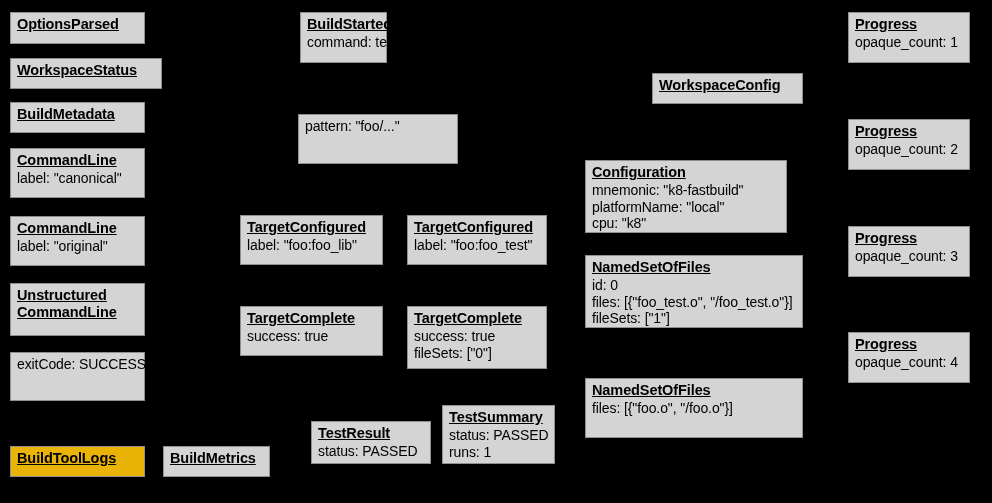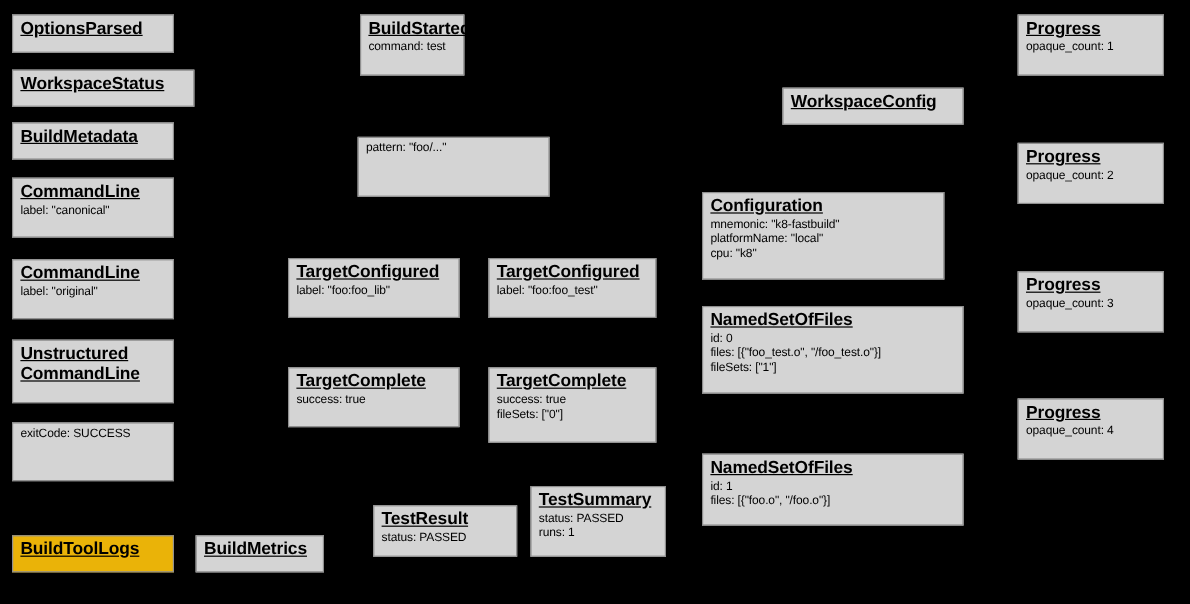--- a/index.html
+++ b/index.html
@@ -27,21 +27,21 @@
   .node-title {
     font-size: 14.5px;
     font-weight: bold;
     text-decoration: underline;
     letter-spacing: -0.1px;
     white-space: pre-line;
     display: block;
     margin-bottom: 1px;
   }
   .node-attr {
-    font-size: 10px;
+    font-size: 14px;
     font-weight: normal;
     display: block;
     white-space: nowrap;
     letter-spacing: -0.1px;
   }
   .bottom-edge {
     position: absolute;
     left: 0;
     bottom: 0;
     width: 992px;
@@ -127,21 +127,20 @@
         <span class="node-attr">cpu: "k8"</span>
       </div>
       <div class="node" style="left: 585px; top: 255px; width: 218px; height: 73px; background: rgb(212, 212, 212); border-color: rgb(143, 143, 143); color: rgb(0, 0, 0);">
         <span class="node-title">NamedSetOfFiles</span>
         <span class="node-attr">id: 0</span>
         <span class="node-attr">files: [{"foo_test.o", "/foo_test.o"}]</span>
         <span class="node-attr">fileSets: ["1"]</span>
       </div>
       <div class="node" style="left: 585px; top: 378px; width: 218px; height: 60px; background: rgb(212, 212, 212); border-color: rgb(143, 143, 143); color: rgb(0, 0, 0);">
         <span class="node-title">NamedSetOfFiles</span>
-        <span class="node-attr">id: 1</span>
         <span class="node-attr">files: [{"foo.o", "/foo.o"}]</span>
       </div>
       <div class="node" style="left: 848px; top: 12px; width: 122px; height: 51px; background: rgb(212, 212, 212); border-color: rgb(143, 143, 143); color: rgb(0, 0, 0);">
         <span class="node-title">Progress</span>
         <span class="node-attr">opaque_count: 1</span>
       </div>
       <div class="node" style="left: 848px; top: 119px; width: 122px; height: 51px; background: rgb(212, 212, 212); border-color: rgb(143, 143, 143); color: rgb(0, 0, 0);">
         <span class="node-title">Progress</span>
         <span class="node-attr">opaque_count: 2</span>
       </div>

